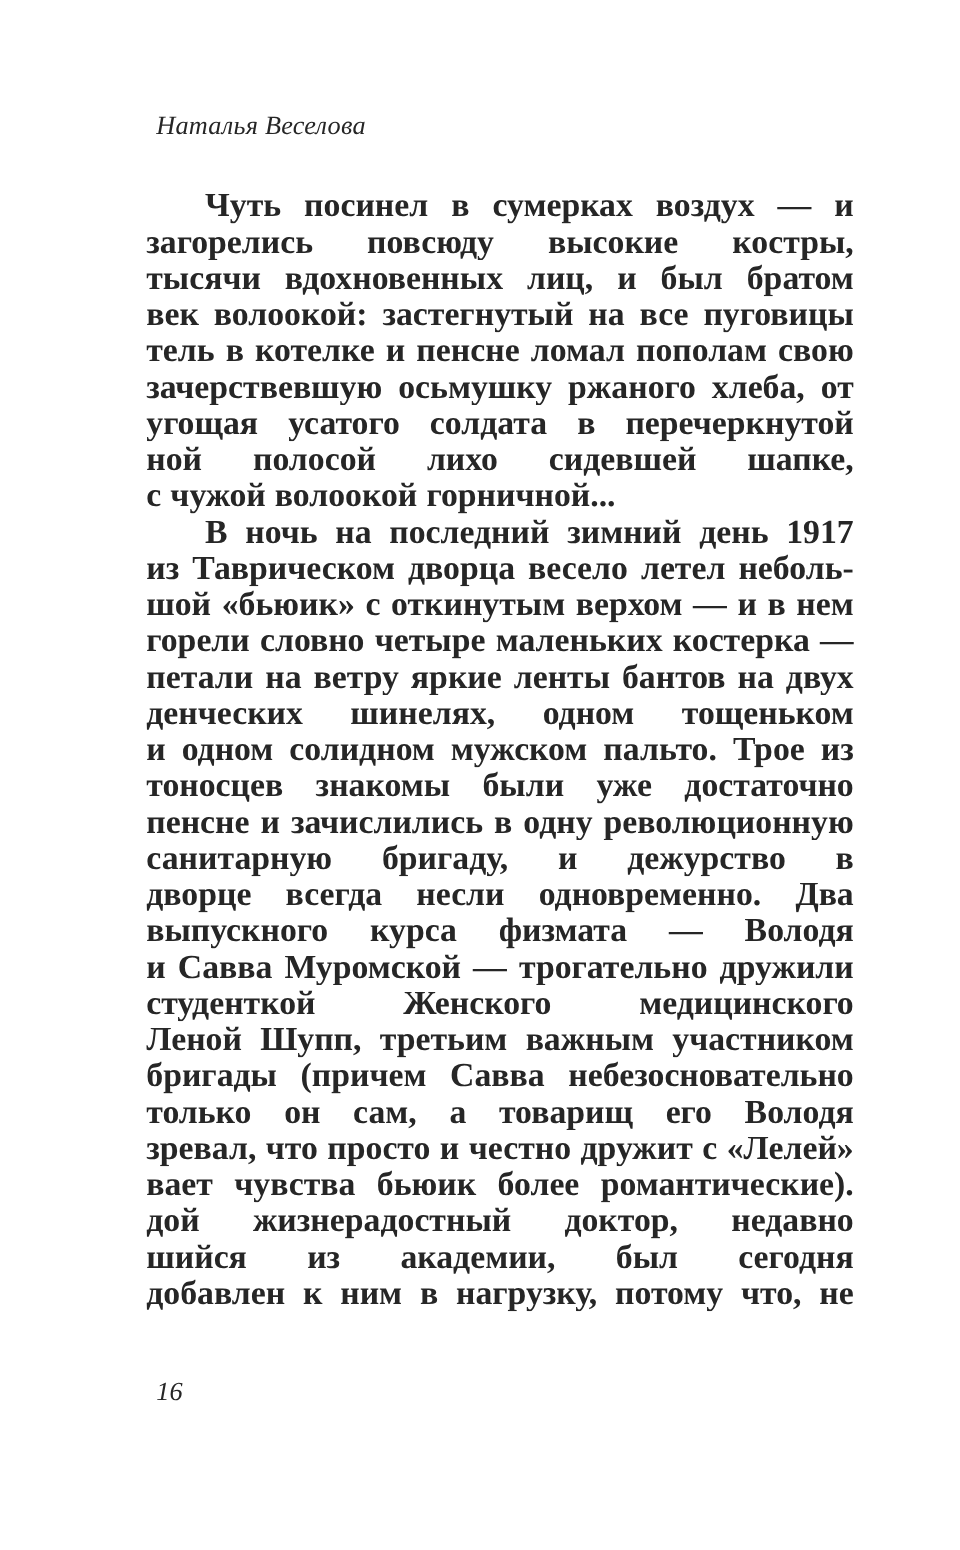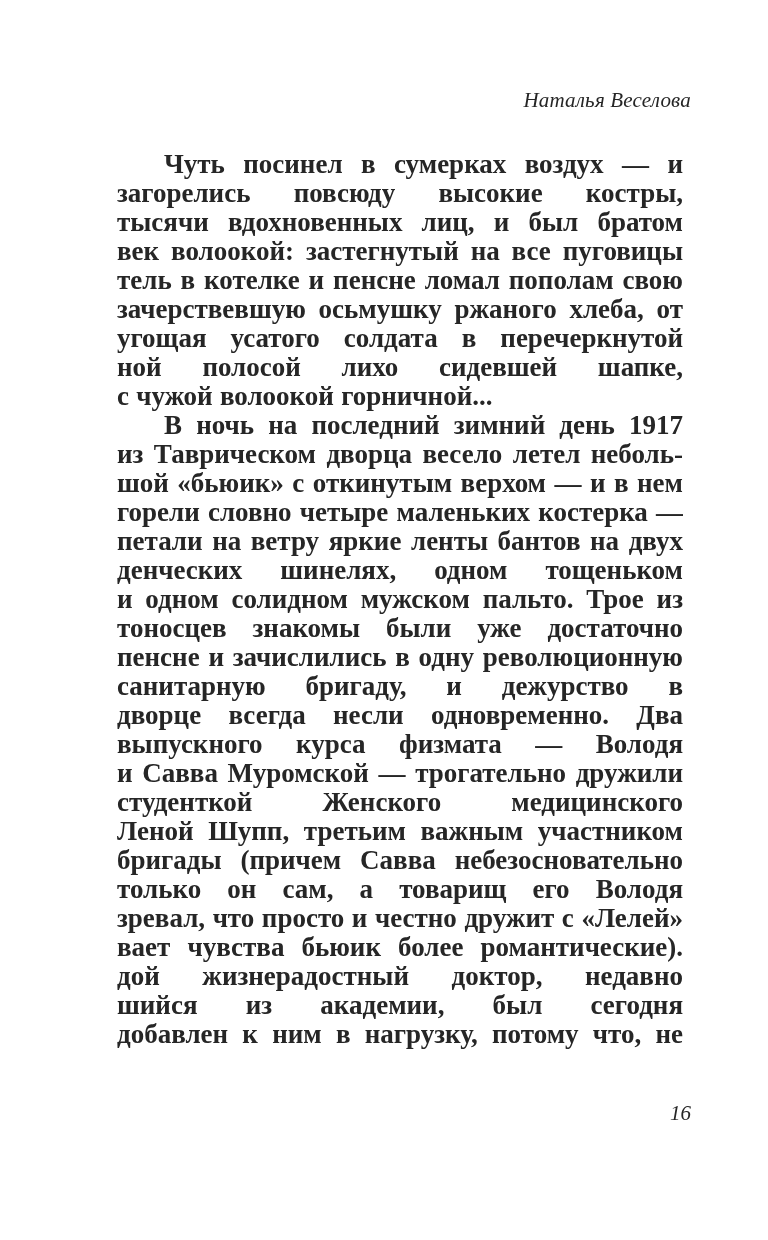--- a/index.html
+++ b/index.html
@@ -14,21 +14,21 @@
     background: var(--page-bg, #ffffff);
     color: var(--text-color, #262626);
     font-family: "Liberation Serif", "DejaVu Serif", serif;
     overflow: hidden;
   }
   .running-head {
     position: absolute;
     top: 87px;
     left: 125px;
     width: 566px;
-    text-align: right;
+    text-align: left;
     font-style: italic;
     font-size: 21px;
     line-height: 26px;
     letter-spacing: 0.2px;
   }
   .text-block {
     position: absolute;
     top: 150px;
     left: 117px;
     width: 566px;
@@ -47,21 +47,21 @@
     text-indent: 47px;
   }
   .line.last {
     text-align-last: left;
   }
   .page-number {
     position: absolute;
     top: 1100px;
     left: 125px;
     width: 566px;
-    text-align: right;
+    text-align: left;
     font-style: italic;
     font-size: 21px;
     line-height: 27px;
   }
 </style>
 </head>
 <body>
 
 <div class="page" style="--page-bg: #ffffff; --text-color: #262626;">
   <div class="running-head">Наталья Веселова</div>

